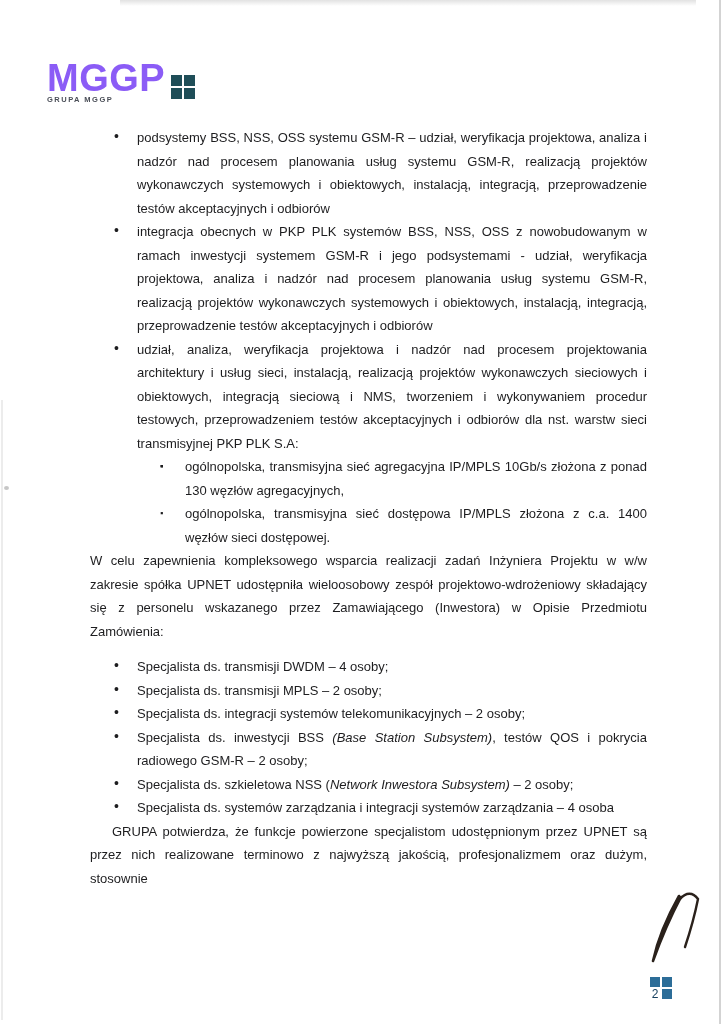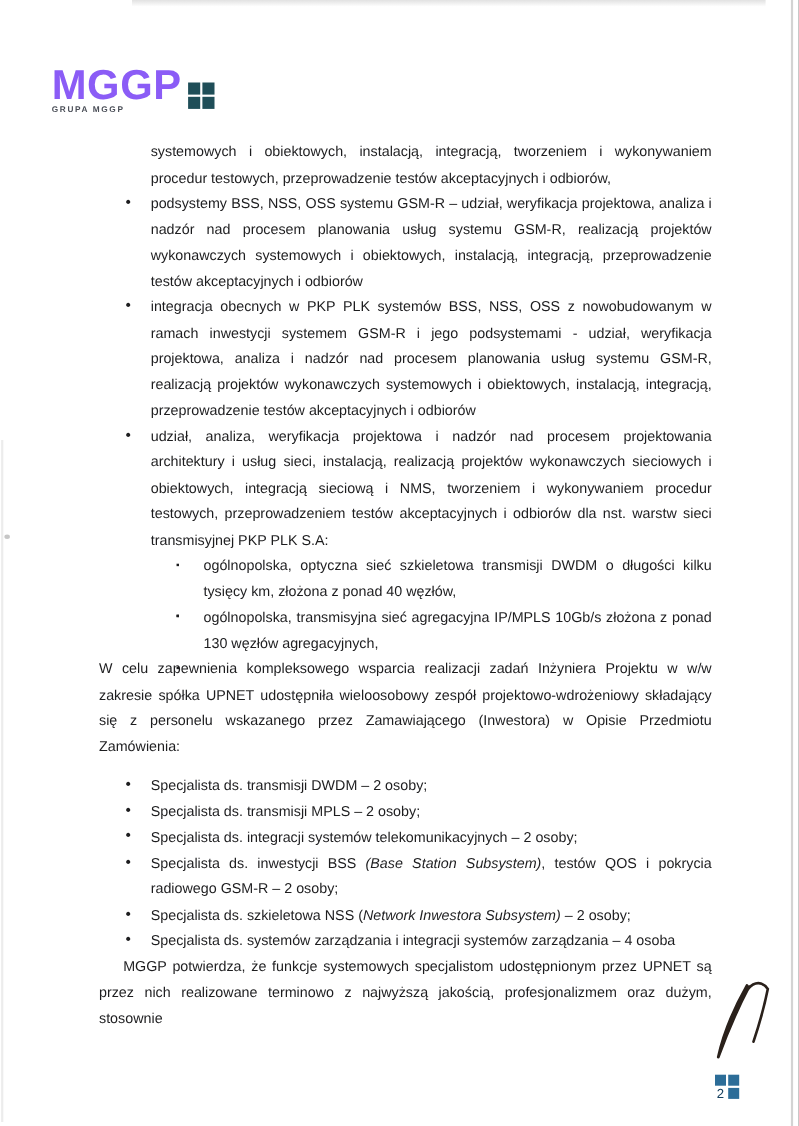--- a/index.html
+++ b/index.html
@@ -72,60 +72,59 @@
     <span class="sq-grid">
         <i></i>
         <i></i>
         <i></i>
         <i></i>
       </span>
   </div>
 
   <div class="content">
 
-    <p class="cont-para"><span>systemowych i obiektowych,  instalacją, integracją, tworzeniem i wykonywaniem procedur testowych, przeprowadzenie testów akceptacyjnych i odbiorów,</span></p>
 
     <div class="li">
       <span class="marker">•</span>
       <p class="t"><span>podsystemy </span><b>BSS, NSS, OSS</b><span> systemu GSM-R – udział, weryfikacja projektowa, analiza i nadzór nad  procesem planowania usług systemu GSM-R, realizacją projektów wykonawczych systemowych i obiektowych, instalacją, integracją, przeprowadzenie testów akceptacyjnych i odbiorów</span></p>
     </div>
 
     <div class="li">
       <span class="marker">•</span>
       <p class="t"><span>integracja obecnych w PKP PLK systemów BSS, NSS, OSS z nowobudowanym w ramach inwestycji systemem GSM-R i jego podsystemami - udział, weryfikacja projektowa, analiza i nadzór nad  procesem planowania usług systemu GSM-R, realizacją projektów wykonawczych systemowych i obiektowych,  instalacją, integracją, przeprowadzenie testów akceptacyjnych i odbiorów</span></p>
     </div>
 
     <div class="li">
       <span class="marker">•</span>
       <p class="t"><span>udział, analiza, weryfikacja projektowa i nadzór nad  procesem projektowania architektury i usług sieci, instalacją, realizacją projektów wykonawczych sieciowych i obiektowych,  integracją sieciową i NMS, tworzeniem i wykonywaniem procedur testowych, przeprowadzeniem testów akceptacyjnych i odbiorów dla nst. </span><b>warstw sieci transmisyjnej</b><span> PKP PLK S.A:</span></p>
     </div>
 
     <div class="li sub">
       <span class="marker">▪</span>
-      <p class="t"><span>ogólnopolska, optyczna sieć szkieletowa transmisji </span><b>DWDM</b><span> o długości </span><b>kilku tysięcy km</b><span>, złożona z ponad 40 węzłów,</span></p>
     </div>
 
     <div class="li sub">
       <span class="marker">▪</span>
     </div>
 
     <div class="li sub">
       <span class="marker">▪</span>
       <p class="t"><span>ogólnopolska, transmisyjna sieć agregacyjna IP/MPLS 10Gb/s złożona z ponad </span><b>130</b><span> węzłów agregacyjnych,</span></p>
     </div>
 
     <div class="li sub">
       <span class="marker">▪</span>
+      <p class="t"><span>ogólnopolska, transmisyjna sieć dostępowa IP/MPLS złożona z c.a. </span><b>1400 węzłów</b><span> sieci dostępowej.</span></p>
     </div>
 
     <p class="gap-top"><span>W celu zapewnienia kompleksowego wsparcia realizacji zadań Inżyniera Projektu w w/w zakresie spółka UPNET udostępniła wieloosobowy zespół projektowo-wdrożeniowy składający się z personelu wskazanego przez Zamawiającego (Inwestora) w Opisie Przedmiotu Zamówienia:</span></p>
 
     <div class="li gap-top-sm">
       <span class="marker">•</span>
-      <p class="t"><span>Specjalista ds. transmisji DWDM – 2 osoby;</span></p>
+      <p class="t"><span>Specjalista ds. transmisji DWDM – 4 osoby;</span></p>
     </div>
 
     <div class="li">
       <span class="marker">•</span>
       <p class="t"><span>Specjalista ds. transmisji MPLS – 2 osoby;</span></p>
     </div>
 
     <div class="li">
       <span class="marker">•</span>
       <p class="t"><span>Specjalista ds. integracji systemów telekomunikacyjnych – 2 osoby;</span></p>
@@ -139,21 +138,21 @@
     <div class="li">
       <span class="marker">•</span>
       <p class="t"><span>Specjalista ds. szkieletowa NSS (</span><i class="em">Network Inwestora Subsystem)</i><span> – 2 osoby;</span></p>
     </div>
 
     <div class="li">
       <span class="marker">•</span>
       <p class="t"><span>Specjalista ds. systemów zarządzania i integracji systemów zarządzania – 4 osoba</span></p>
     </div>
 
-    <p class="final-para"><span>MGGP potwierdza, że funkcje systemowych specjalistom udostępnionym przez UPNET są przez nich realizowane </span><b>terminowo z najwyższą jakością, profesjonalizmem oraz dużym, stosownie</b></p>
+    <p class="final-para"><span>GRUPA potwierdza, że funkcje powierzone specjalistom udostępnionym przez UPNET są przez nich realizowane </span><b>terminowo z najwyższą jakością, profesjonalizmem oraz dużym, stosownie</b></p>
 
   </div>
 
   <svg class="signature" width="74" height="84" viewBox="0 0 74 84" fill="none">
     <path d="M47 12 C38 28 26 54 21 77 C29 55 40 30 49 13" stroke="#2a211b" stroke-width="2.6" stroke-linecap="round" stroke-linejoin="round"></path>
     <path d="M48 15 C54 8 61 8 66 15 C63 30 58 48 53 63" stroke="#2a211b" stroke-width="2.4" stroke-linecap="round"></path>
   </svg>
 
   <div class="footer-logo">
     <span class="sq-grid">

